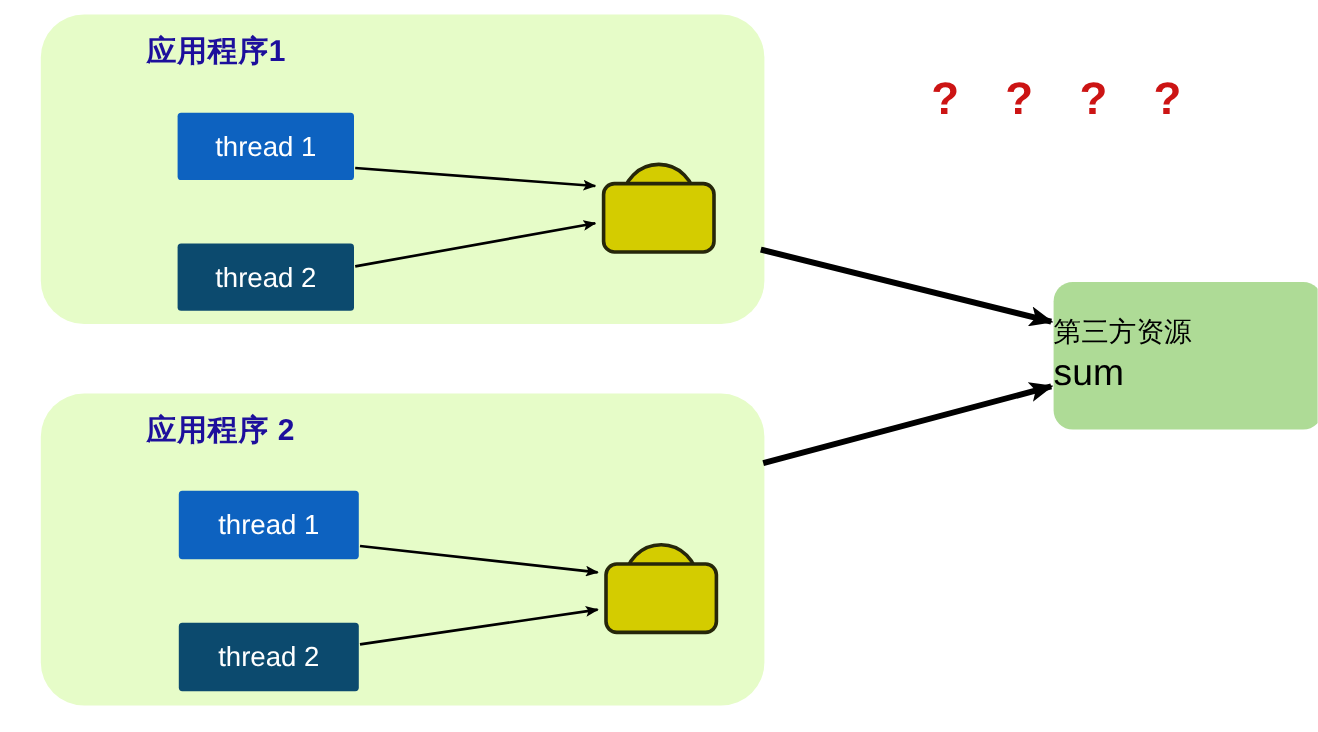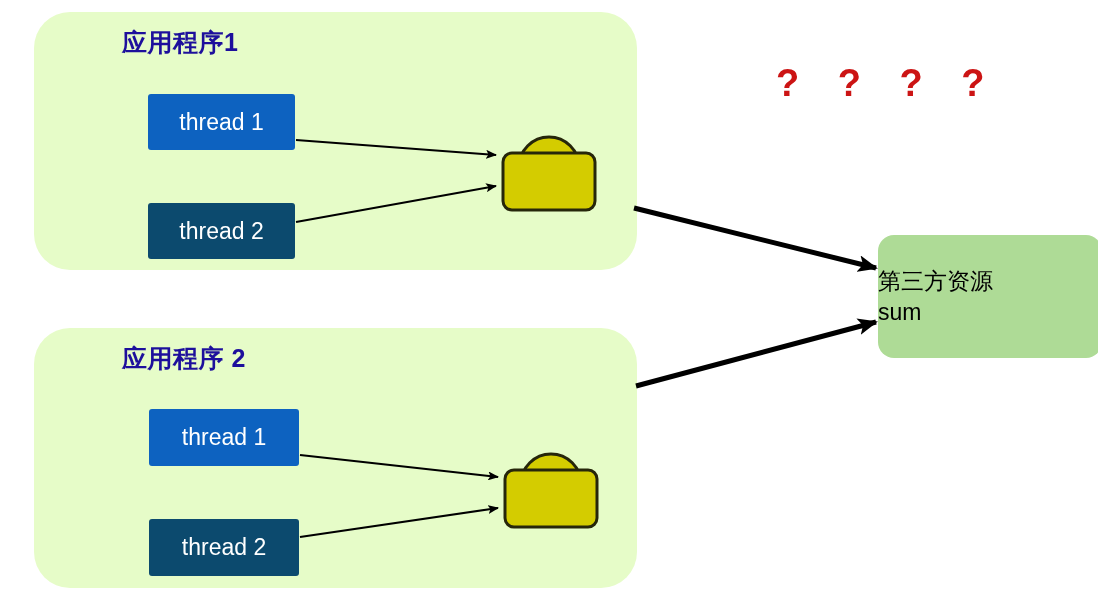--- a/index.html
+++ b/index.html
@@ -77,21 +77,21 @@
     background: #aedb96;
     border-radius: 16px;
     display: flex;
     flex-direction: column;
     align-items: flex-start;
     justify-content: center;
     color: #000000;
     line-height: 1.32;
   }
   #resource-box .res-line-1 { font-size: 23px; }
-  #resource-box .res-line-2 { font-size: 23px; }
+  #resource-box .res-line-2 { font-size: 31px; }
 
   
   #question-marks {
     position: absolute;
     left: 756px;
     top: 62px;
     font-size: 38px;
     font-weight: bold;
     color: #cc1414;
     letter-spacing: 14px;

